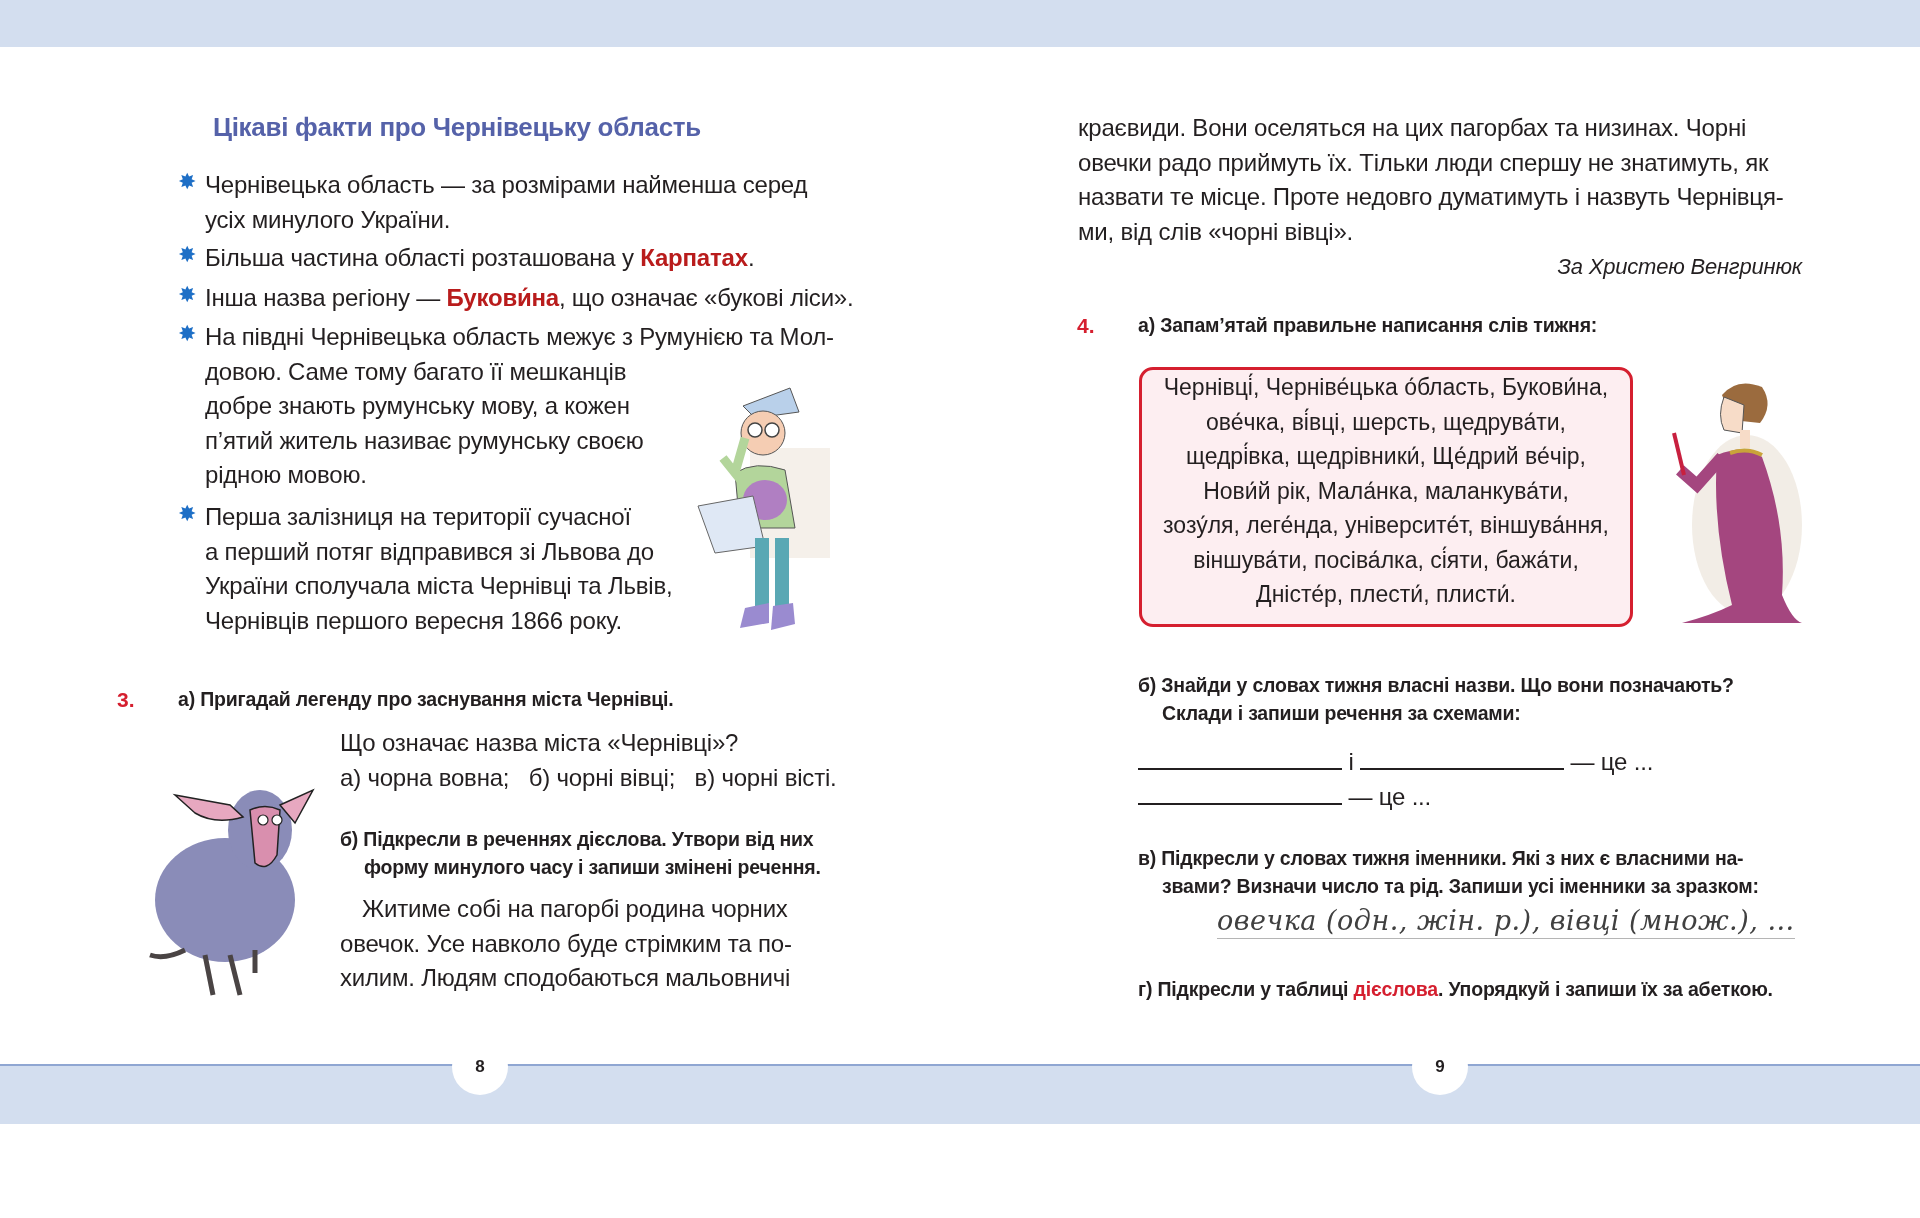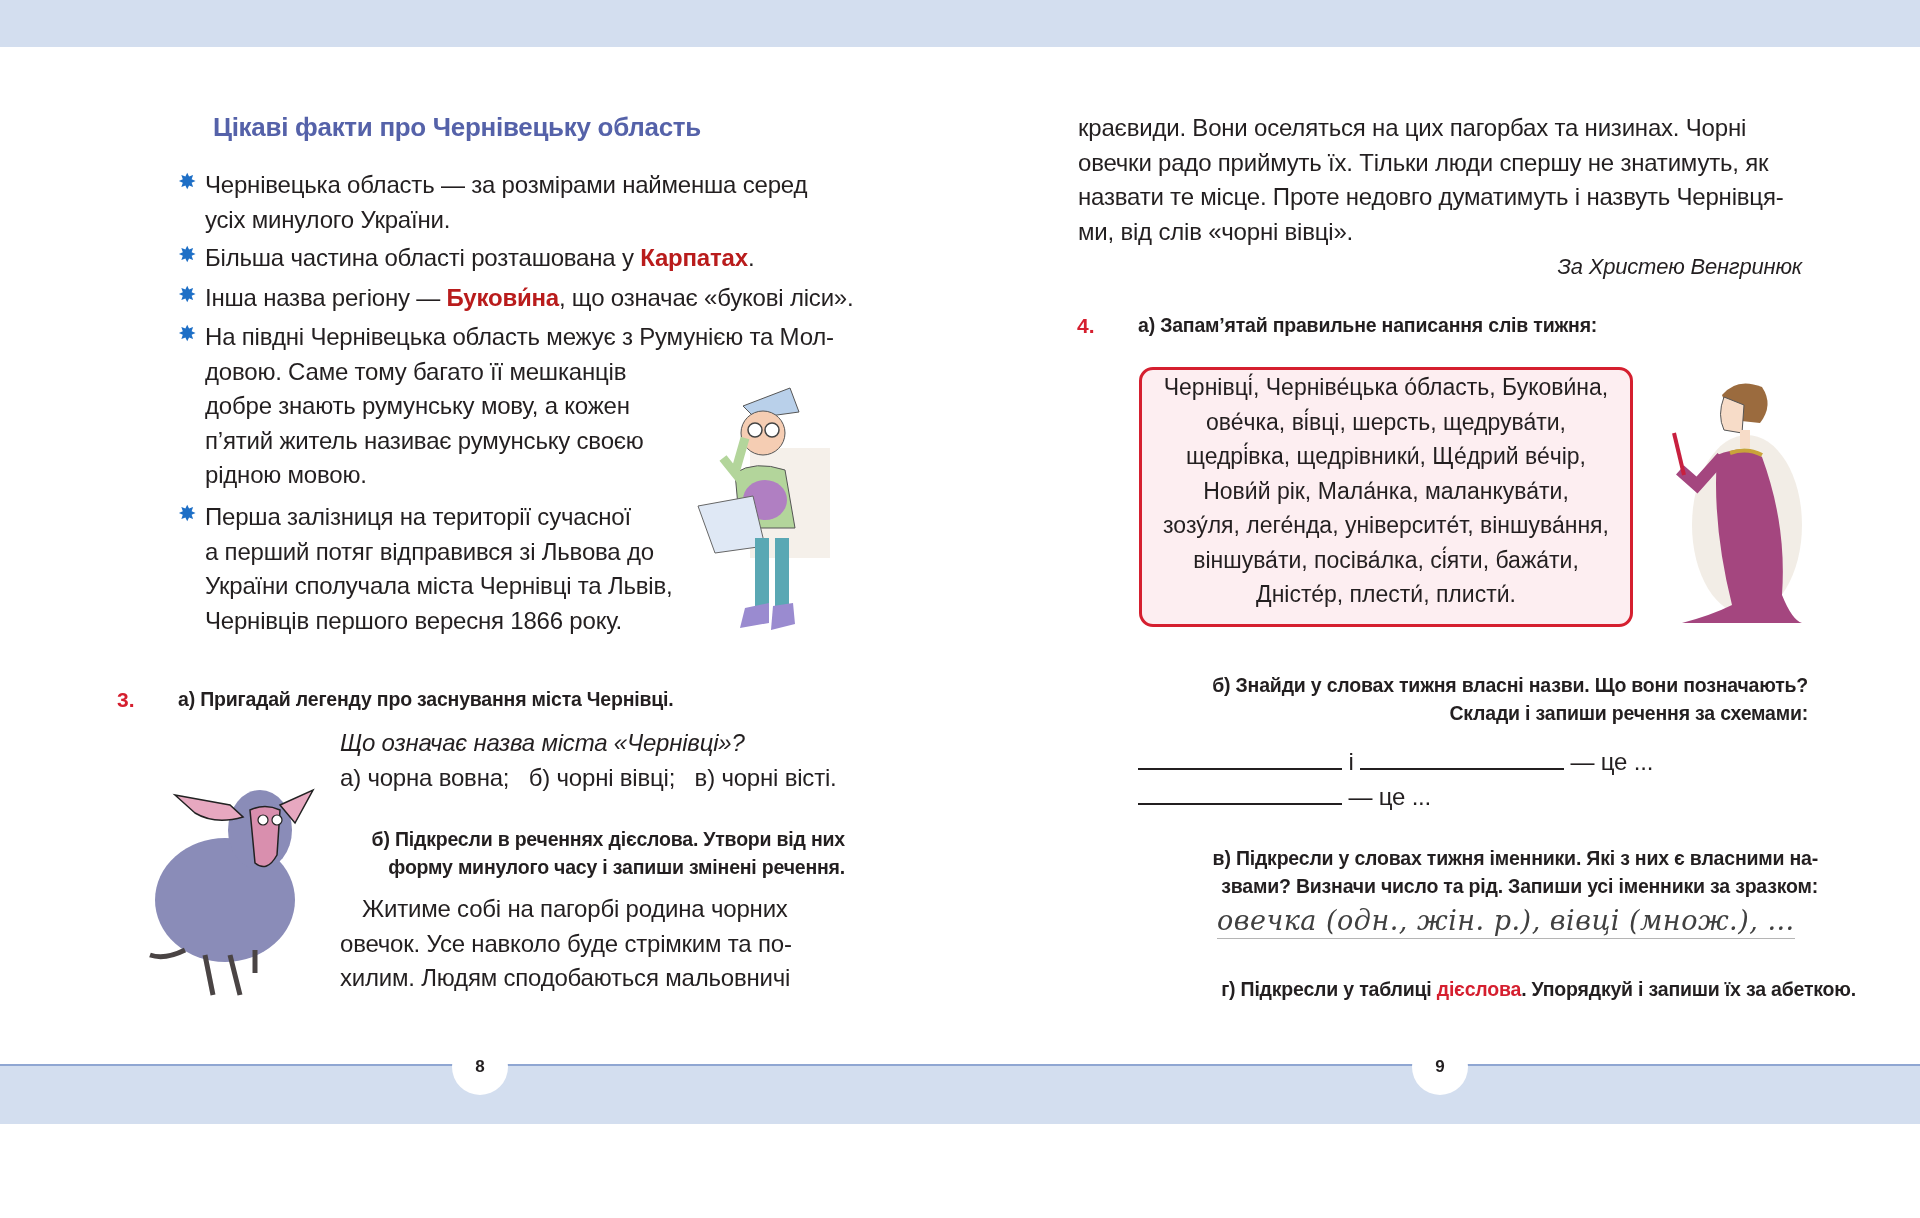--- a/index.html
+++ b/index.html
@@ -17,21 +17,21 @@
   }
   .abs { position:absolute; }
   .title { color:#5562a9; font-weight:bold; font-size:26px; letter-spacing:-0.3px; }
   .body-text { font-size:24px; line-height:34.5px; letter-spacing:-0.2px; }
   .bullet-item { position:absolute; }
   .bullet {
     position:absolute; left:-27px; top:4px; width:20px; height:20px; color:#1e6fc6; font-size:22px; line-height:20px;
   }
   .accent { color:#b91c1c; font-weight:bold; }
   .task-num { color:#d51f2f; font-weight:bold; font-size:21px; }
-  .task-label { font-weight:bold; font-size:19.5px; letter-spacing:-0.2px;text-align:right; }
+  .task-label { font-weight:bold; font-size:19.5px; letter-spacing:-0.2px; }
   .red-word { color:#d51f2f; }
   .word-box {
     position:absolute; left:1139px; top:367px; width:494px; height:260px;
     border:3px solid #d51f2f; border-radius:14px; background:#fdeef1;
     box-sizing:border-box; text-align:center; font-size:23px; line-height:34.5px;
     color:#231f20;
   }
   .blank { display:inline-block; border-bottom:2px solid #231f20; height:2px; vertical-align:baseline; }
   .handwriting {
     font-family:"DejaVu Serif", serif; font-style:italic; font-size:27px; color:#404040;
@@ -95,21 +95,21 @@
     <rect x="60" y="160" width="14" height="70" fill="#5aa8b4"></rect>
     <rect x="80" y="160" width="14" height="70" fill="#5aa8b4"></rect>
     <path d="M50 230 L74 225 L74 245 L45 250 Z" fill="#9a8bd0"></path>
     <path d="M78 228 L98 225 L100 246 L76 252 Z" fill="#9a8bd0"></path>
   </svg>
 </div>
 
 <div class="abs task-num" style="left:117px; top:688px;">3.</div>
 <div class="abs task-label" style="left:178px; top:688px;">а) Пригадай легенду про заснування міста Чернівці.</div>
 
-<div class="abs body-text" style="left:340px; top:726px;font-style:italic;">Що означає назва міста «Чернівці»?</div>
+<div class="abs body-text" style="left:340px; top:726px;">Що означає назва міста «Чернівці»?</div>
 <div class="abs body-text" style="left:340px; top:761px; width:520px;">
   <span>а) чорна вовна;</span>&nbsp;&nbsp;
   <span>б) чорні вівці;</span>&nbsp;&nbsp;
   <span>в) чорні вісті.</span>
 </div>
 
 <div class="abs task-label" style="left:340px; top:825px; line-height:28px; width:505px;">
   <div>б) Підкресли в реченнях дієслова. Утвори від них</div>
   <div style="padding-left:24px;">форму минулого часу і запиши змінені речення.</div>
 </div>
@@ -186,15 +186,15 @@
   <span>— це ...</span>
 </div>
 
 <div class="abs task-label" style="left:1138px; top:844px; line-height:28px; width:680px;">
   <div>в) Підкресли у словах тижня іменники. Які з них є власними на-</div>
   <div style="padding-left:24px;">звами? Визначи число та рід. Запиши усі іменники за зразком:</div>
 </div>
 
 <div class="abs handwriting" style="left:1217px; top:905px;">овечка (одн., жін. р.), вівці (множ.), ...</div>
 
-<div class="abs task-label" style="left:1166px; top:978px; width:690px;">
+<div class="abs task-label" style="left:1138px; top:978px; width:690px;">
   <span>г) Підкресли у таблиці </span><span class="red-word">дієслова</span><span>. Упорядкуй і запиши їх за абеткою.</span>
 </div>
 
 </body></html>

